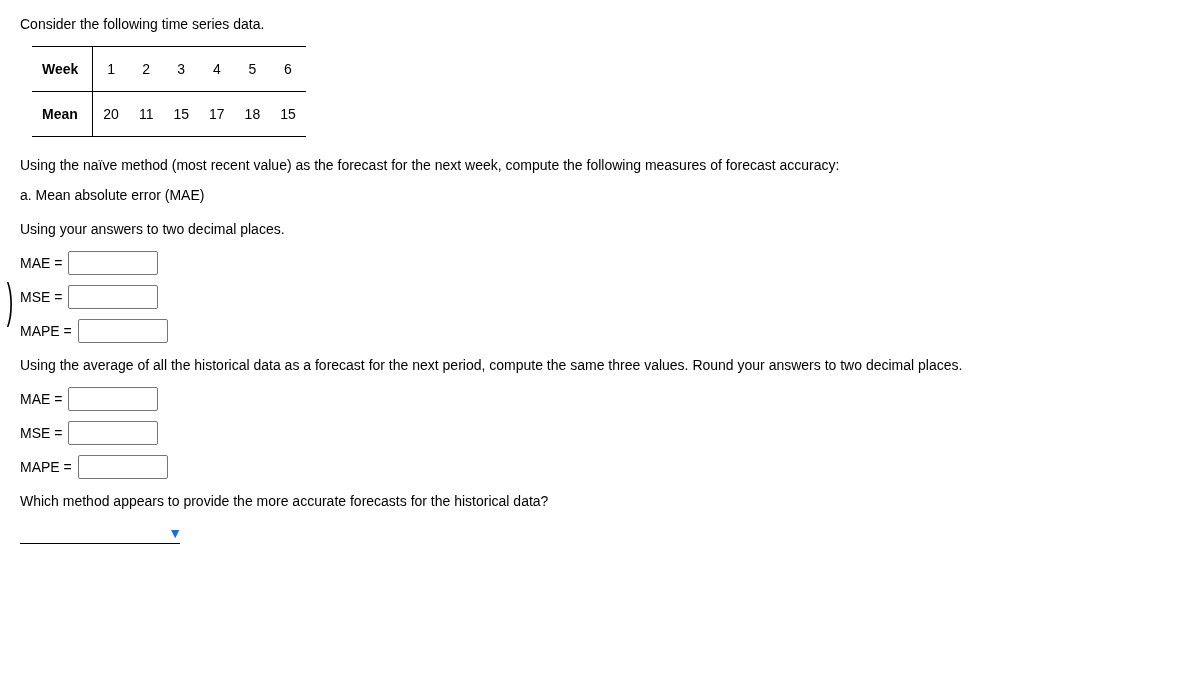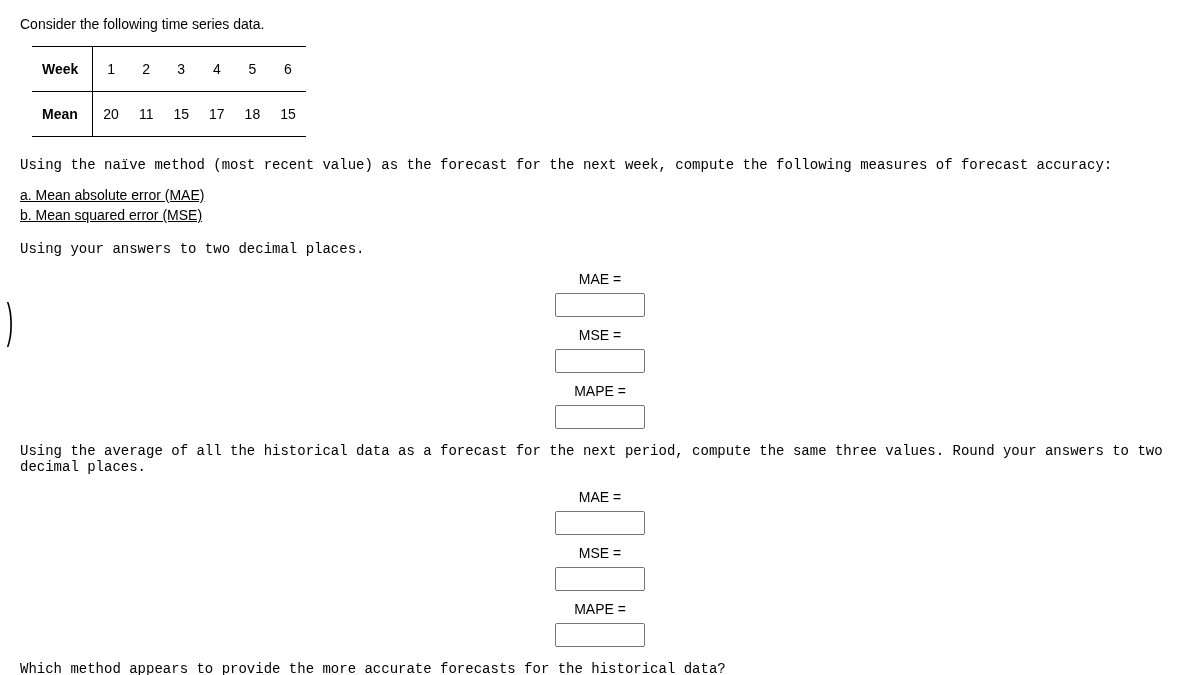--- a/index.html
+++ b/index.html
@@ -21,24 +21,24 @@
     font-weight: normal;
   }
   table.data .hdr {
     font-weight: bold;
     border-right: 1px solid #000;
     text-align: left;
     padding-right: 14px;
   }
   table.data tr.row1 td, table.data tr.row1 th { border-bottom: 1px solid #000; }
   table.data { border-top: 1px solid #000; border-bottom: 1px solid #000; }
-  .para { margin: 14px 0; font-family: Liberation Mono, monospace; }
+  .para { margin: 14px 0; }
   .list { margin: 10px 0 18px 0; }
-  .list div { margin: 4px 0; text-decoration: underline; }
-  .answer-row { margin: 10px 0; display: flex; align-items: center; gap: 6px; flex-direction: column; }
+  .list div { margin: 4px 0; }
+  .answer-row { margin: 10px 0; display: flex; align-items: center; gap: 6px; }
   .answer-row input {
     width: 80px;
     height: 22px;
     border: 1px solid #767676;
     border-radius: 2px;
     padding: 0 4px;
     font-size: 13px;
   }
   .indent-group { position: relative; }
   .paren {
@@ -94,21 +94,20 @@
     <td>18</td>
     <td>15</td>
   </tr>
 </tbody>
   </table>
 
 <div class="para">Using the naïve method (most recent value) as the forecast for the next week, compute the following measures of forecast accuracy:</div>
 
 <div class="list">
   <div>a. Mean absolute error (MAE)</div>
-  <div>b. Mean squared error (MSE)</div>
 </div>
 
 <div class="para">Using your answers to two decimal places.</div>
 
 <div class="indent-group">
   <span class="paren">)</span>
   <div class="answer-row">
     <span>MAE =</span>
     <input type="text" style="">
   </div>

